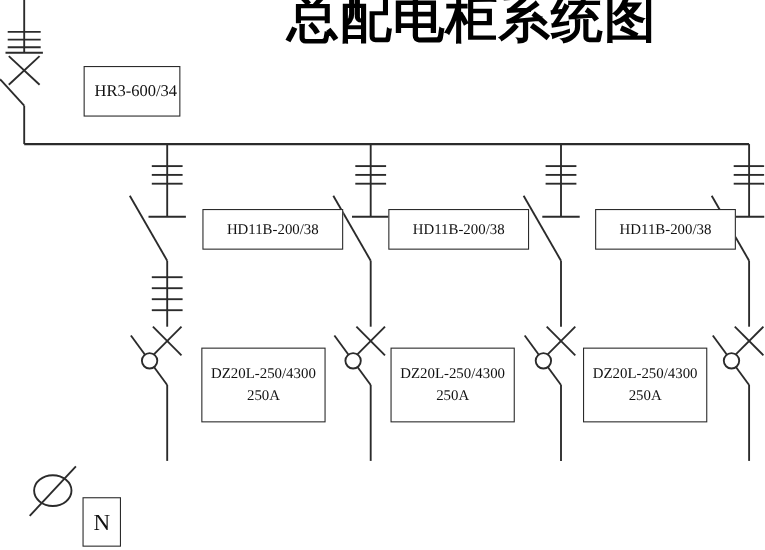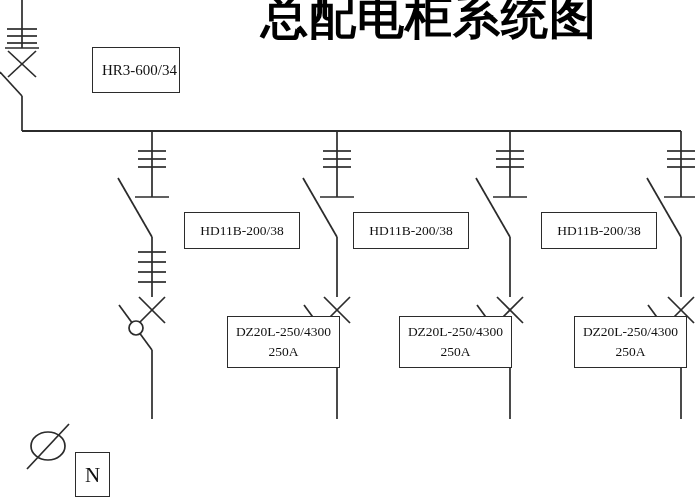--- a/index.html
+++ b/index.html
@@ -17,24 +17,24 @@
   svg.diagram line, svg.diagram ellipse { stroke:var(--line); stroke-width:1.7; fill:none; }
   svg.diagram circle { stroke:var(--line); stroke-width:1.7; fill:#ffffff; }
   svg.diagram line.bus { stroke-width:2.2; }
 
   .box {
     position:absolute; border:1.6px solid var(--line); color:var(--text);
     background:var(--background); display:flex; flex-direction:column;
     justify-content:center; font-size:13.5px; line-height:20px;
   }
   .box.centered { align-items:center; text-align:center; }
-  .hr3-box { left:76px; top:47px; width:88px; height:46px; padding-left:9px; font-size:15px; line-height:21px;margin-left:16px; }
-  .hd-box  { top:212px; width:116px; height:37px; }
+  .hr3-box { left:76px; top:60px; width:88px; height:46px; padding-left:9px; font-size:15px; line-height:21px; }
+  .hd-box  { top:190px; width:128px; height:37px; }
   .hd-box.b1 { left:184px; } .hd-box.b2 { left:353px; } .hd-box.b3 { left:541px; }
-  .dz-box  { top:316px; width:113px; height:52px;margin-left:44px; }
+  .dz-box  { top:316px; width:113px; height:68px; }
   .dz-box.b1 { left:183px; } .dz-box.b2 { left:355px; } .dz-box.b3 { left:530px; }
   .n-box { left:75px; top:452px; width:35px; height:45px; font-size:21px; }
 </style>
 </head>
 <body>
 
 <div class="screen">
 
   <div class="title">总配电柜系统图</div>
 

